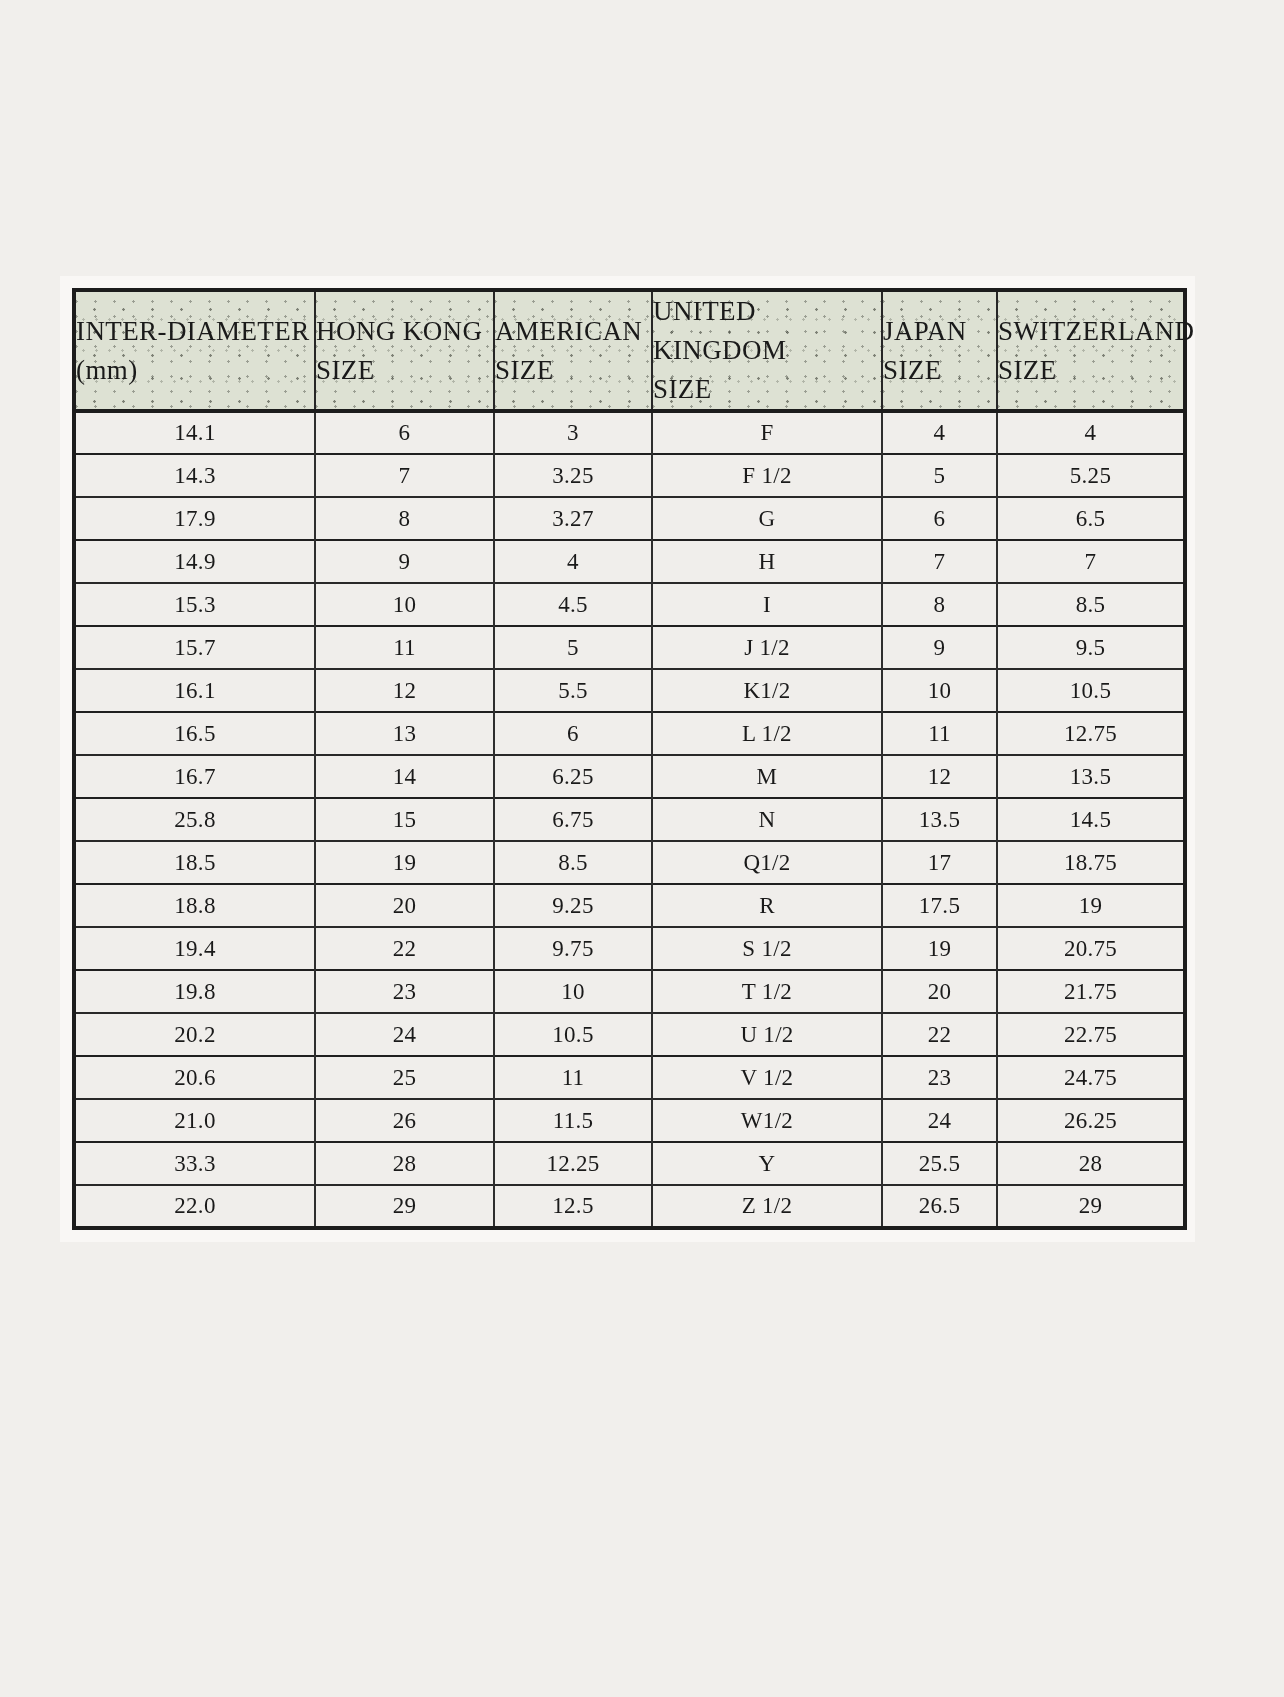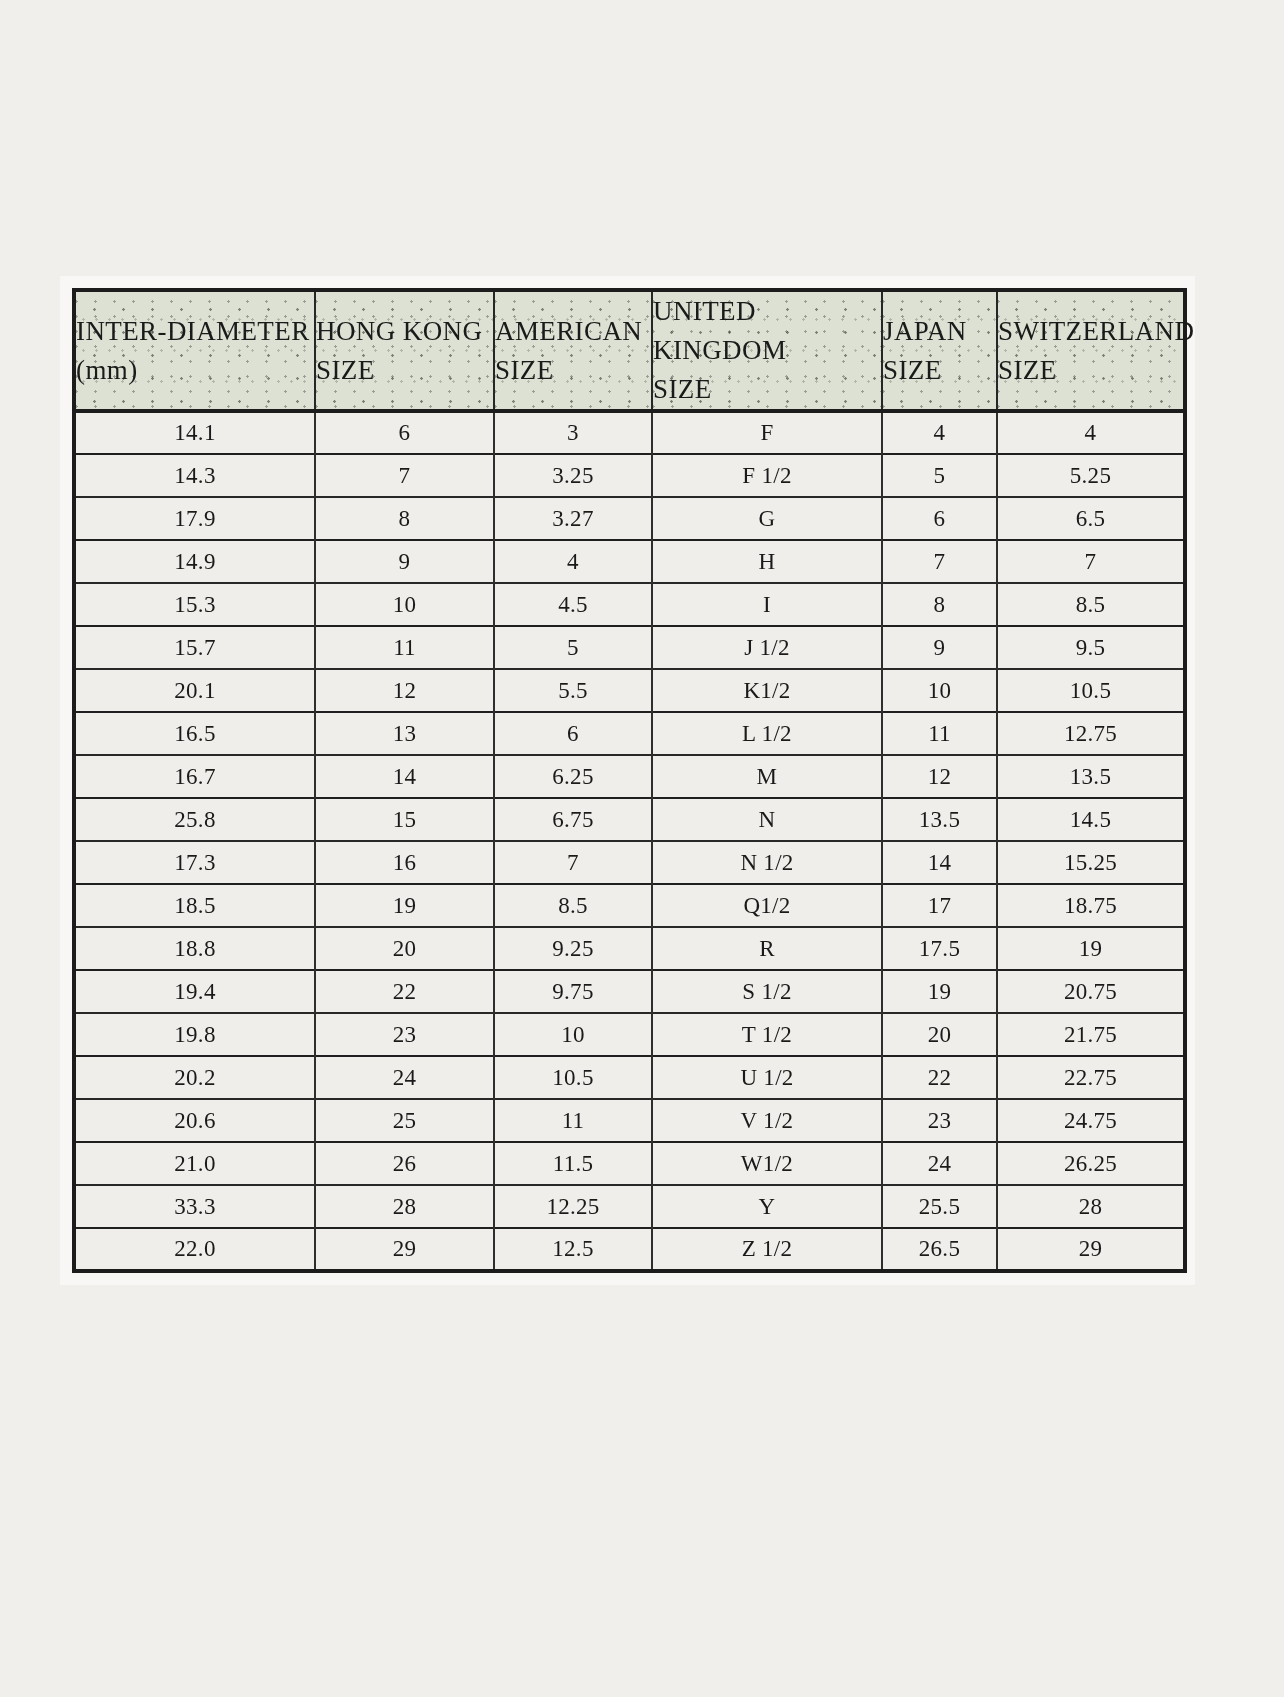--- a/index.html
+++ b/index.html
@@ -158,21 +158,21 @@
         </tr>
         <tr>
           <td>15.7</td>
           <td>11</td>
           <td>5</td>
           <td>J 1/2</td>
           <td>9</td>
           <td>9.5</td>
         </tr>
         <tr>
-          <td>20.1</td>
+          <td>16.1</td>
           <td>12</td>
           <td>5.5</td>
           <td>K1/2</td>
           <td>10</td>
           <td>10.5</td>
         </tr>
         <tr>
           <td>16.5</td>
           <td>13</td>
           <td>6</td>
@@ -190,28 +190,20 @@
         </tr>
         <tr>
           <td>25.8</td>
           <td>15</td>
           <td>6.75</td>
           <td>N</td>
           <td>13.5</td>
           <td>14.5</td>
         </tr>
         <tr>
-          <td>17.3</td>
-          <td>16</td>
-          <td>7</td>
-          <td>N 1/2</td>
-          <td>14</td>
-          <td>15.25</td>
-        </tr>
-        <tr>
           <td>18.5</td>
           <td>19</td>
           <td>8.5</td>
           <td>Q1/2</td>
           <td>17</td>
           <td>18.75</td>
         </tr>
         <tr>
           <td>18.8</td>
           <td>20</td>

